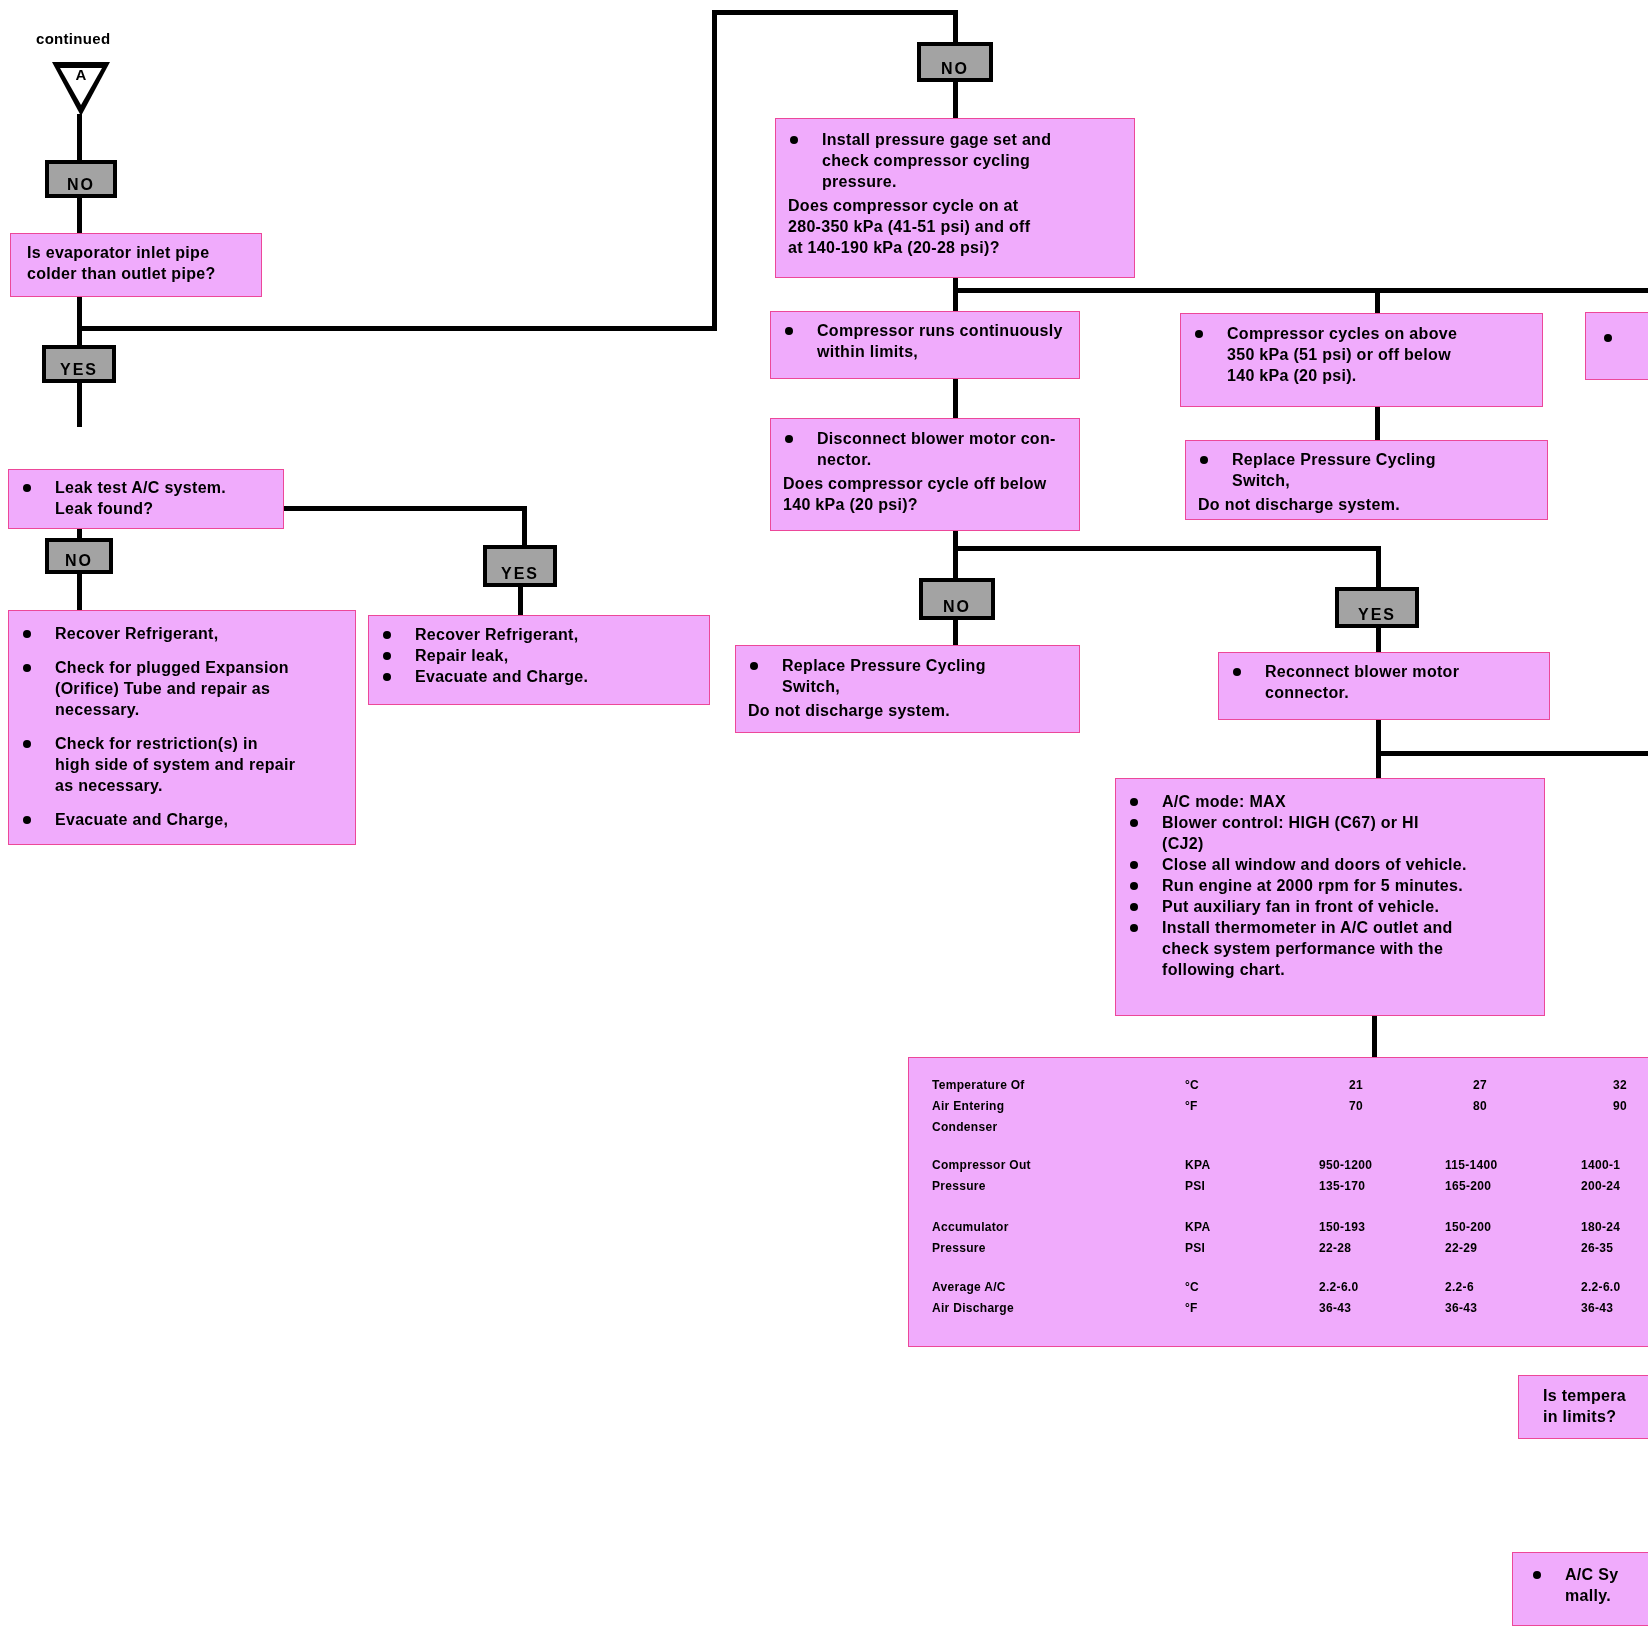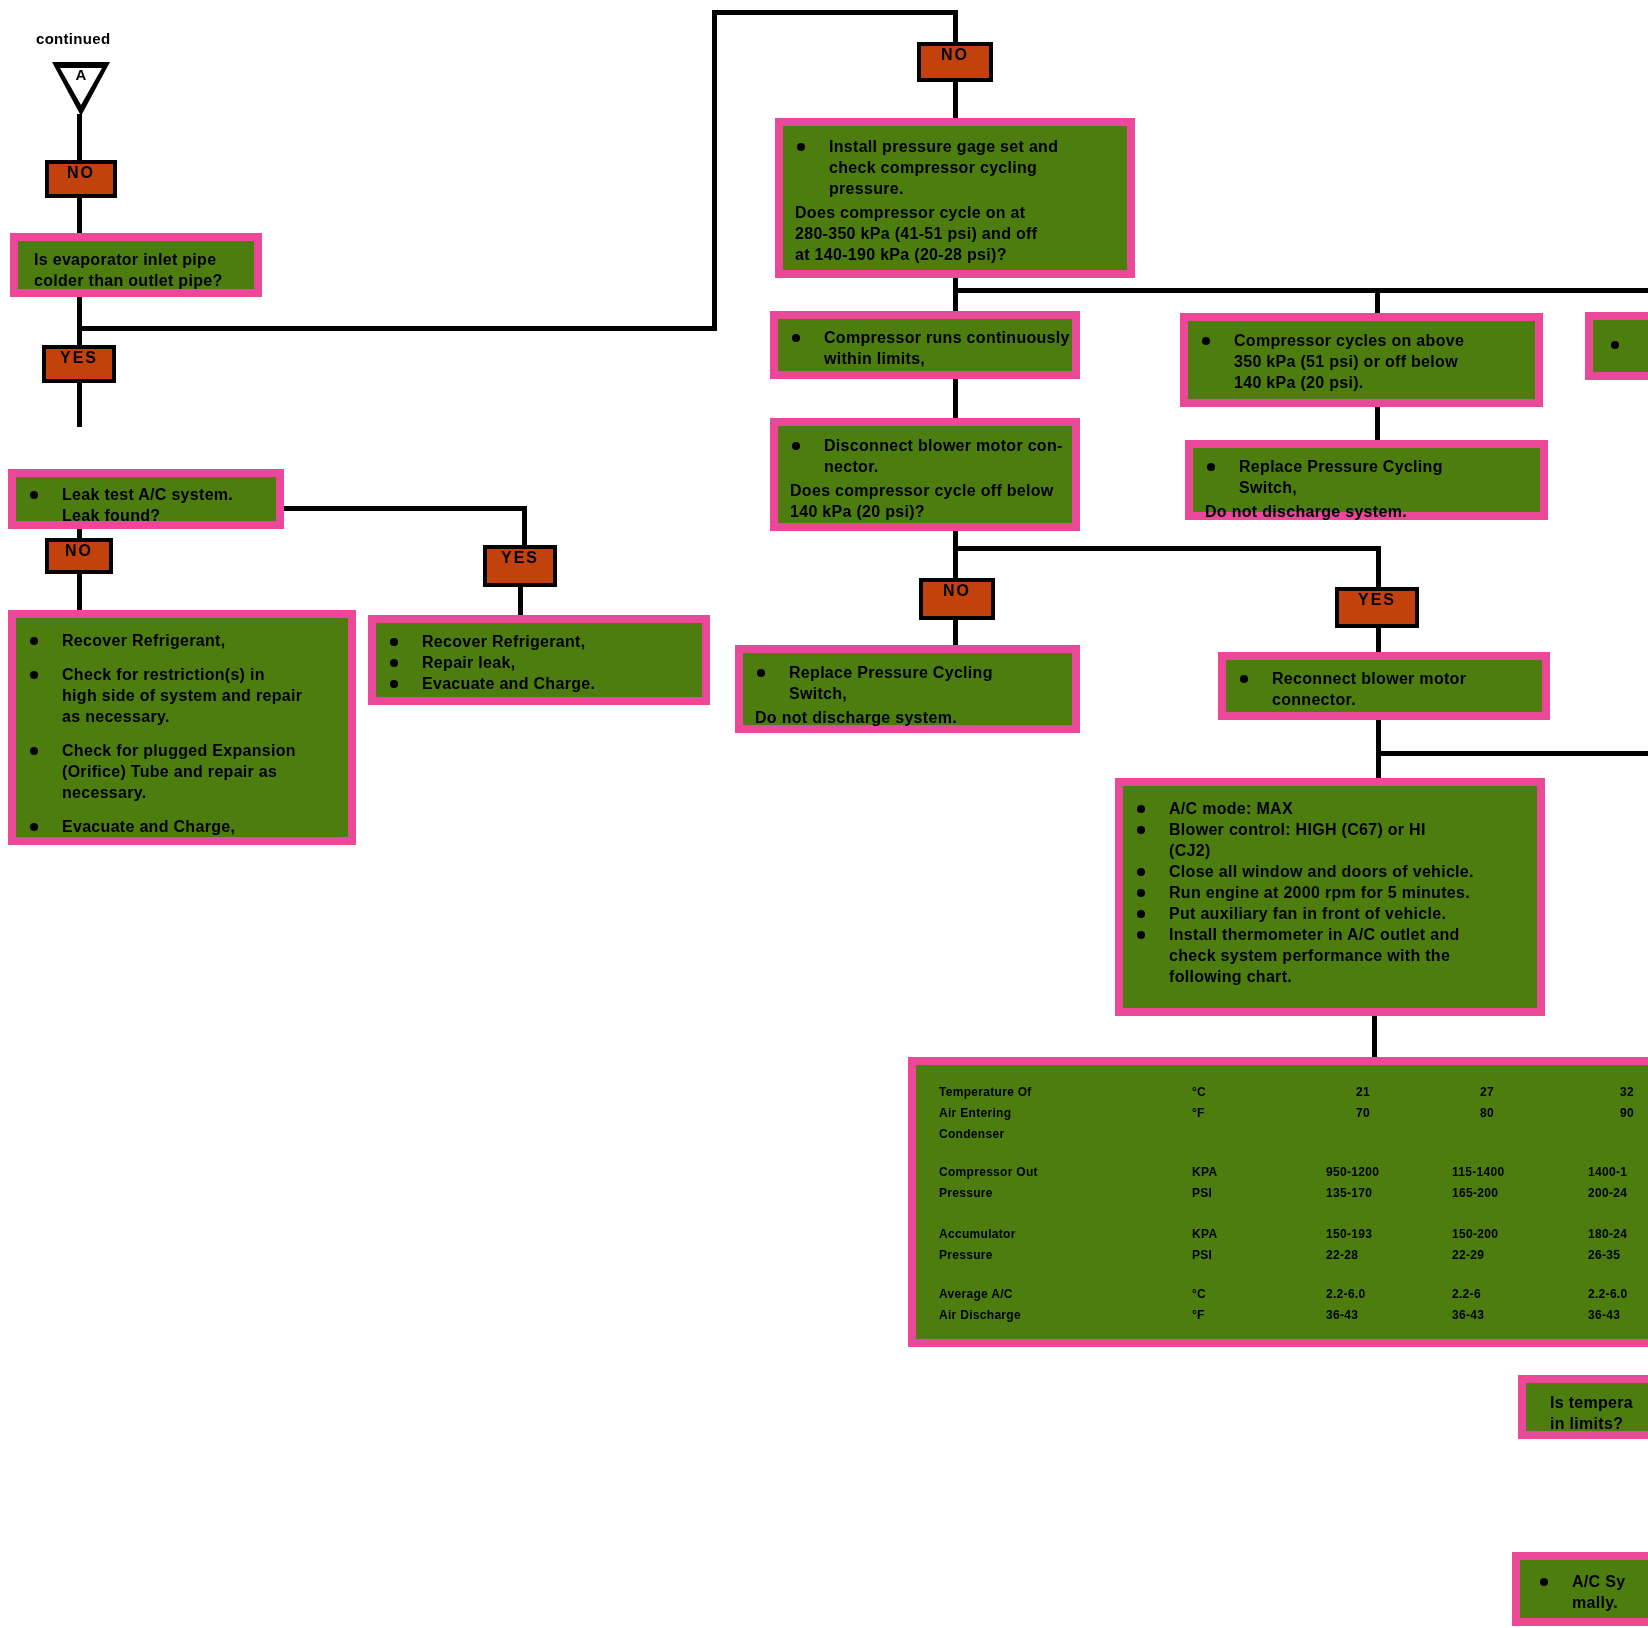--- a/index.html
+++ b/index.html
@@ -1,22 +1,22 @@
 <!DOCTYPE html>
 <html><head>
 <meta charset="utf-8">
 <style>
   html,body{margin:0;padding:0;background:#fff;}
   #page{position:relative;width:1648px;height:1628px;background:#ffffff;overflow:hidden;
         font-family:"Liberation Sans",sans-serif;color:#000;font-weight:600;letter-spacing:.3px;}
   .line{position:absolute;background:#000;}
-  .box{position:absolute;border:8px solid #ec4899;background:#4d7c0f;box-sizing:border-box;
+  .box{position:absolute;border:1px solid #ec4899;background:#f0abfc;box-sizing:border-box;
        font-size:16px;line-height:21px;}
-  .tag{position:absolute;border:4px solid #000;background:#c2410c;box-sizing:border-box;
-       display:flex;align-items:flex-start;justify-content:center;font-size:16px;letter-spacing:2px;}
+  .tag{position:absolute;border:4px solid #000;background:#a3a3a3;box-sizing:border-box;
+       display:flex;align-items:flex-end;justify-content:center;font-size:16px;letter-spacing:2px;}
   .li{display:flex;align-items:flex-start;}
   .blt{flex:none;width:8px;height:8px;border-radius:50%;background:#000;margin:7px 0 0 14px;}
   .t{white-space:pre-line;margin-left:24px;}
   .q{white-space:pre-line;margin-left:12px;margin-top:3px;}
   .gap{margin-bottom:13px;}
   .cell{position:absolute;white-space:pre-line;font-size:12px;line-height:21px;}
   .note{position:absolute;font-size:15px;}
   .tri{position:absolute;left:52px;top:62px;width:58px;height:54px;}
   .tri-outer{position:absolute;left:0;top:0;width:58px;height:54px;background:#000;
              clip-path:polygon(0 0,100% 0,50% 100%);}
@@ -88,29 +88,29 @@
     <span>NO</span>
   </div>
 
   <div class="box" style="left:8px;top:610px;width:348px;height:235px;padding-top:12px;">
     <div class="li gap">
       <span class="blt"></span>
       <span class="t">Recover Refrigerant,</span>
     </div>
     <div class="li gap">
       <span class="blt"></span>
+      <span class="t">Check for plugged Expansion
+(Orifice) Tube and repair as
+necessary.</span>
+    </div>
+    <div class="li gap">
+      <span class="blt"></span>
       <span class="t">Check for restriction(s) in
 high side of system and repair
 as necessary.</span>
-    </div>
-    <div class="li gap">
-      <span class="blt"></span>
-      <span class="t">Check for plugged Expansion
-(Orifice) Tube and repair as
-necessary.</span>
     </div>
     <div class="li">
       <span class="blt"></span>
       <span class="t">Evacuate and Charge,</span>
     </div>
   </div>
 
   <div class="tag" style="left:483px;top:545px;width:74px;height:42px;">
     <span>YES</span>
   </div>

